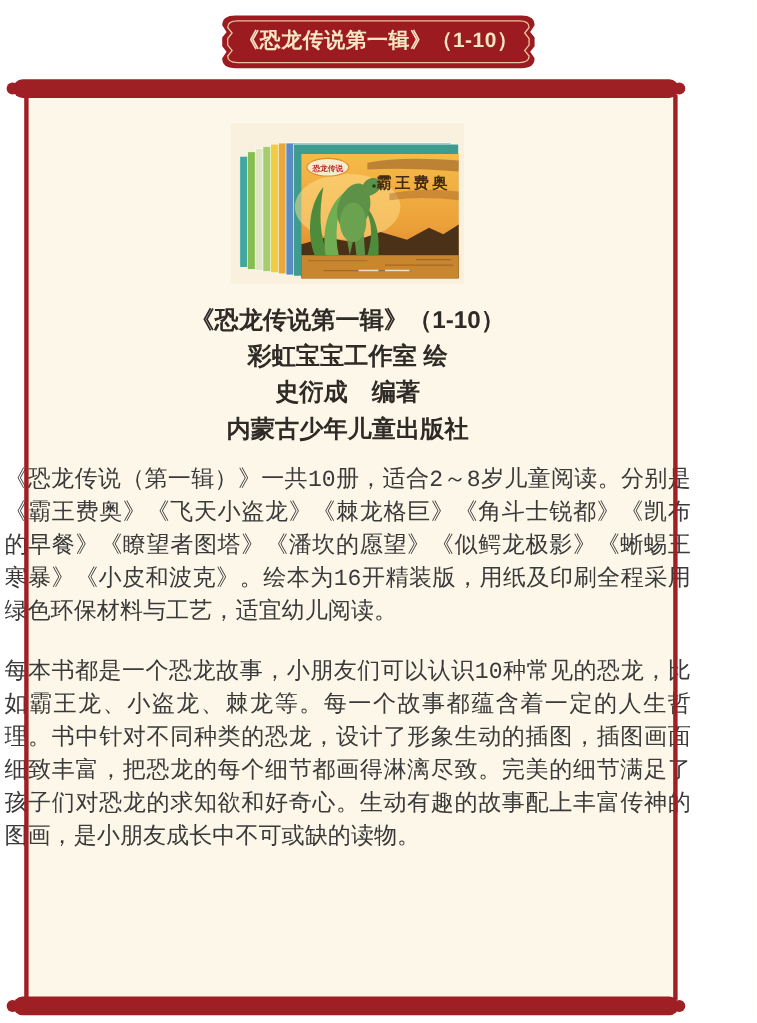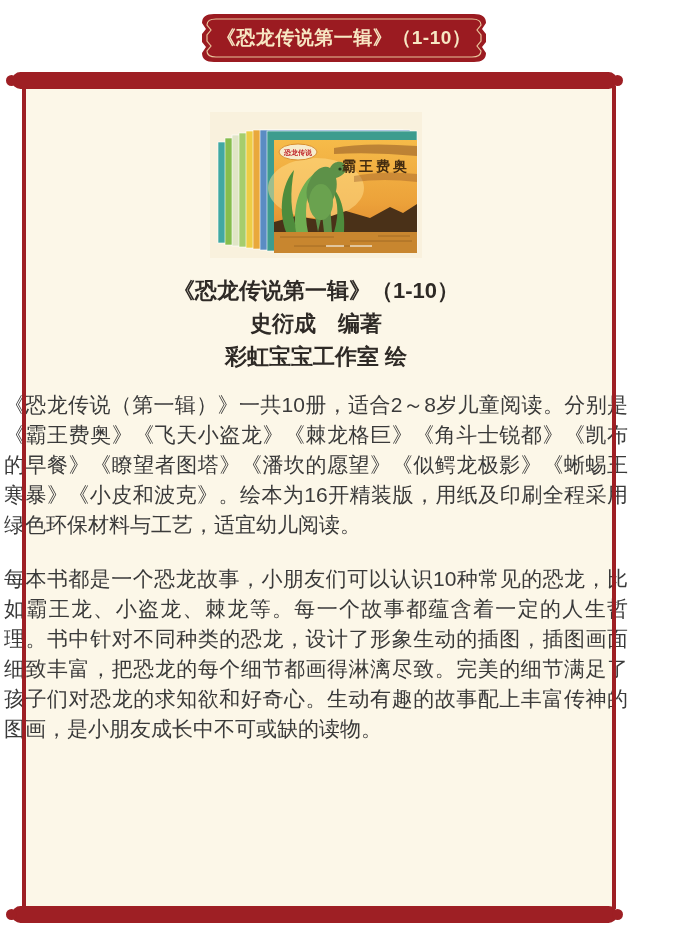--- a/index.html
+++ b/index.html
@@ -64,20 +64,21 @@
     line-height:33px; color:#2e2a26;
   }
 
   
   .desc { width:624px; margin:17px auto 0 auto; }
   .desc p {
     margin:0 0 24px 0;
     font-size:21px; line-height:30px;
     color:#3a3a3a; text-align:justify;
     text-justify:inter-ideograph;
+    font-family:Liberation Mono, monospace;
   }
   .desc p:last-child { margin-bottom:0; }
 </style>
 </head>
 <body>
 
 <div class="banner">
   <svg width="292" height="50" viewBox="0 0 292 50">
     <path d="M16,1 H276 Q288,1 288,10 L284,16 L288,21 V29 L284,34 L288,40 Q288,49 276,49 H16 Q4,49 4,40 L8,34 L4,29 V21 L8,16 L4,10 Q4,1 16,1 Z" fill="#9b1b21"></path>
     <path d="M18,6 H274 Q283,6 283,12 L279,17 L283,22 V28 L279,33 L283,38 Q283,44 274,44 H18 Q9,44 9,38 L13,33 L9,28 V22 L13,17 L9,12 Q9,6 18,6 Z" fill="none" stroke="#e9c49b" stroke-width="1.2"></path>
@@ -149,22 +150,23 @@
 
           <g stroke="#f6ecd6" stroke-width="1.4" opacity="0.9">
             <path d="M52,106 H70 M76,106 H98"></path>
           </g>
         </g>
       </svg>
     </div>
 
     <div class="title-block">
       <div>《恐龙传说第一辑》（1-10）</div>
+      <div>彩虹宝宝工作室 绘</div>
       <div>史衍成　编著</div>
-      <div>彩虹宝宝工作室 绘</div>
+      <div>内蒙古少年儿童出版社</div>
     </div>
 
     <div class="desc">
       <p>《恐龙传说（第一辑）》一共10册，适合2～8岁儿童阅读。分别是《霸王费奥》《飞天小盗龙》《棘龙格巨》《角斗士锐都》《凯布的早餐》《瞭望者图塔》《潘坎的愿望》《似鳄龙极影》《蜥蜴王寒暴》《小皮和波克》。绘本为16开精装版，用纸及印刷全程采用绿色环保材料与工艺，适宜幼儿阅读。</p>
       <p>每本书都是一个恐龙故事，小朋友们可以认识10种常见的恐龙，比如霸王龙、小盗龙、棘龙等。每一个故事都蕴含着一定的人生哲理。书中针对不同种类的恐龙，设计了形象生动的插图，插图画面细致丰富，把恐龙的每个细节都画得淋漓尽致。完美的细节满足了孩子们对恐龙的求知欲和好奇心。生动有趣的故事配上丰富传神的图画，是小朋友成长中不可或缺的读物。</p>
     </div>
 
   </div>
 </div>
 

